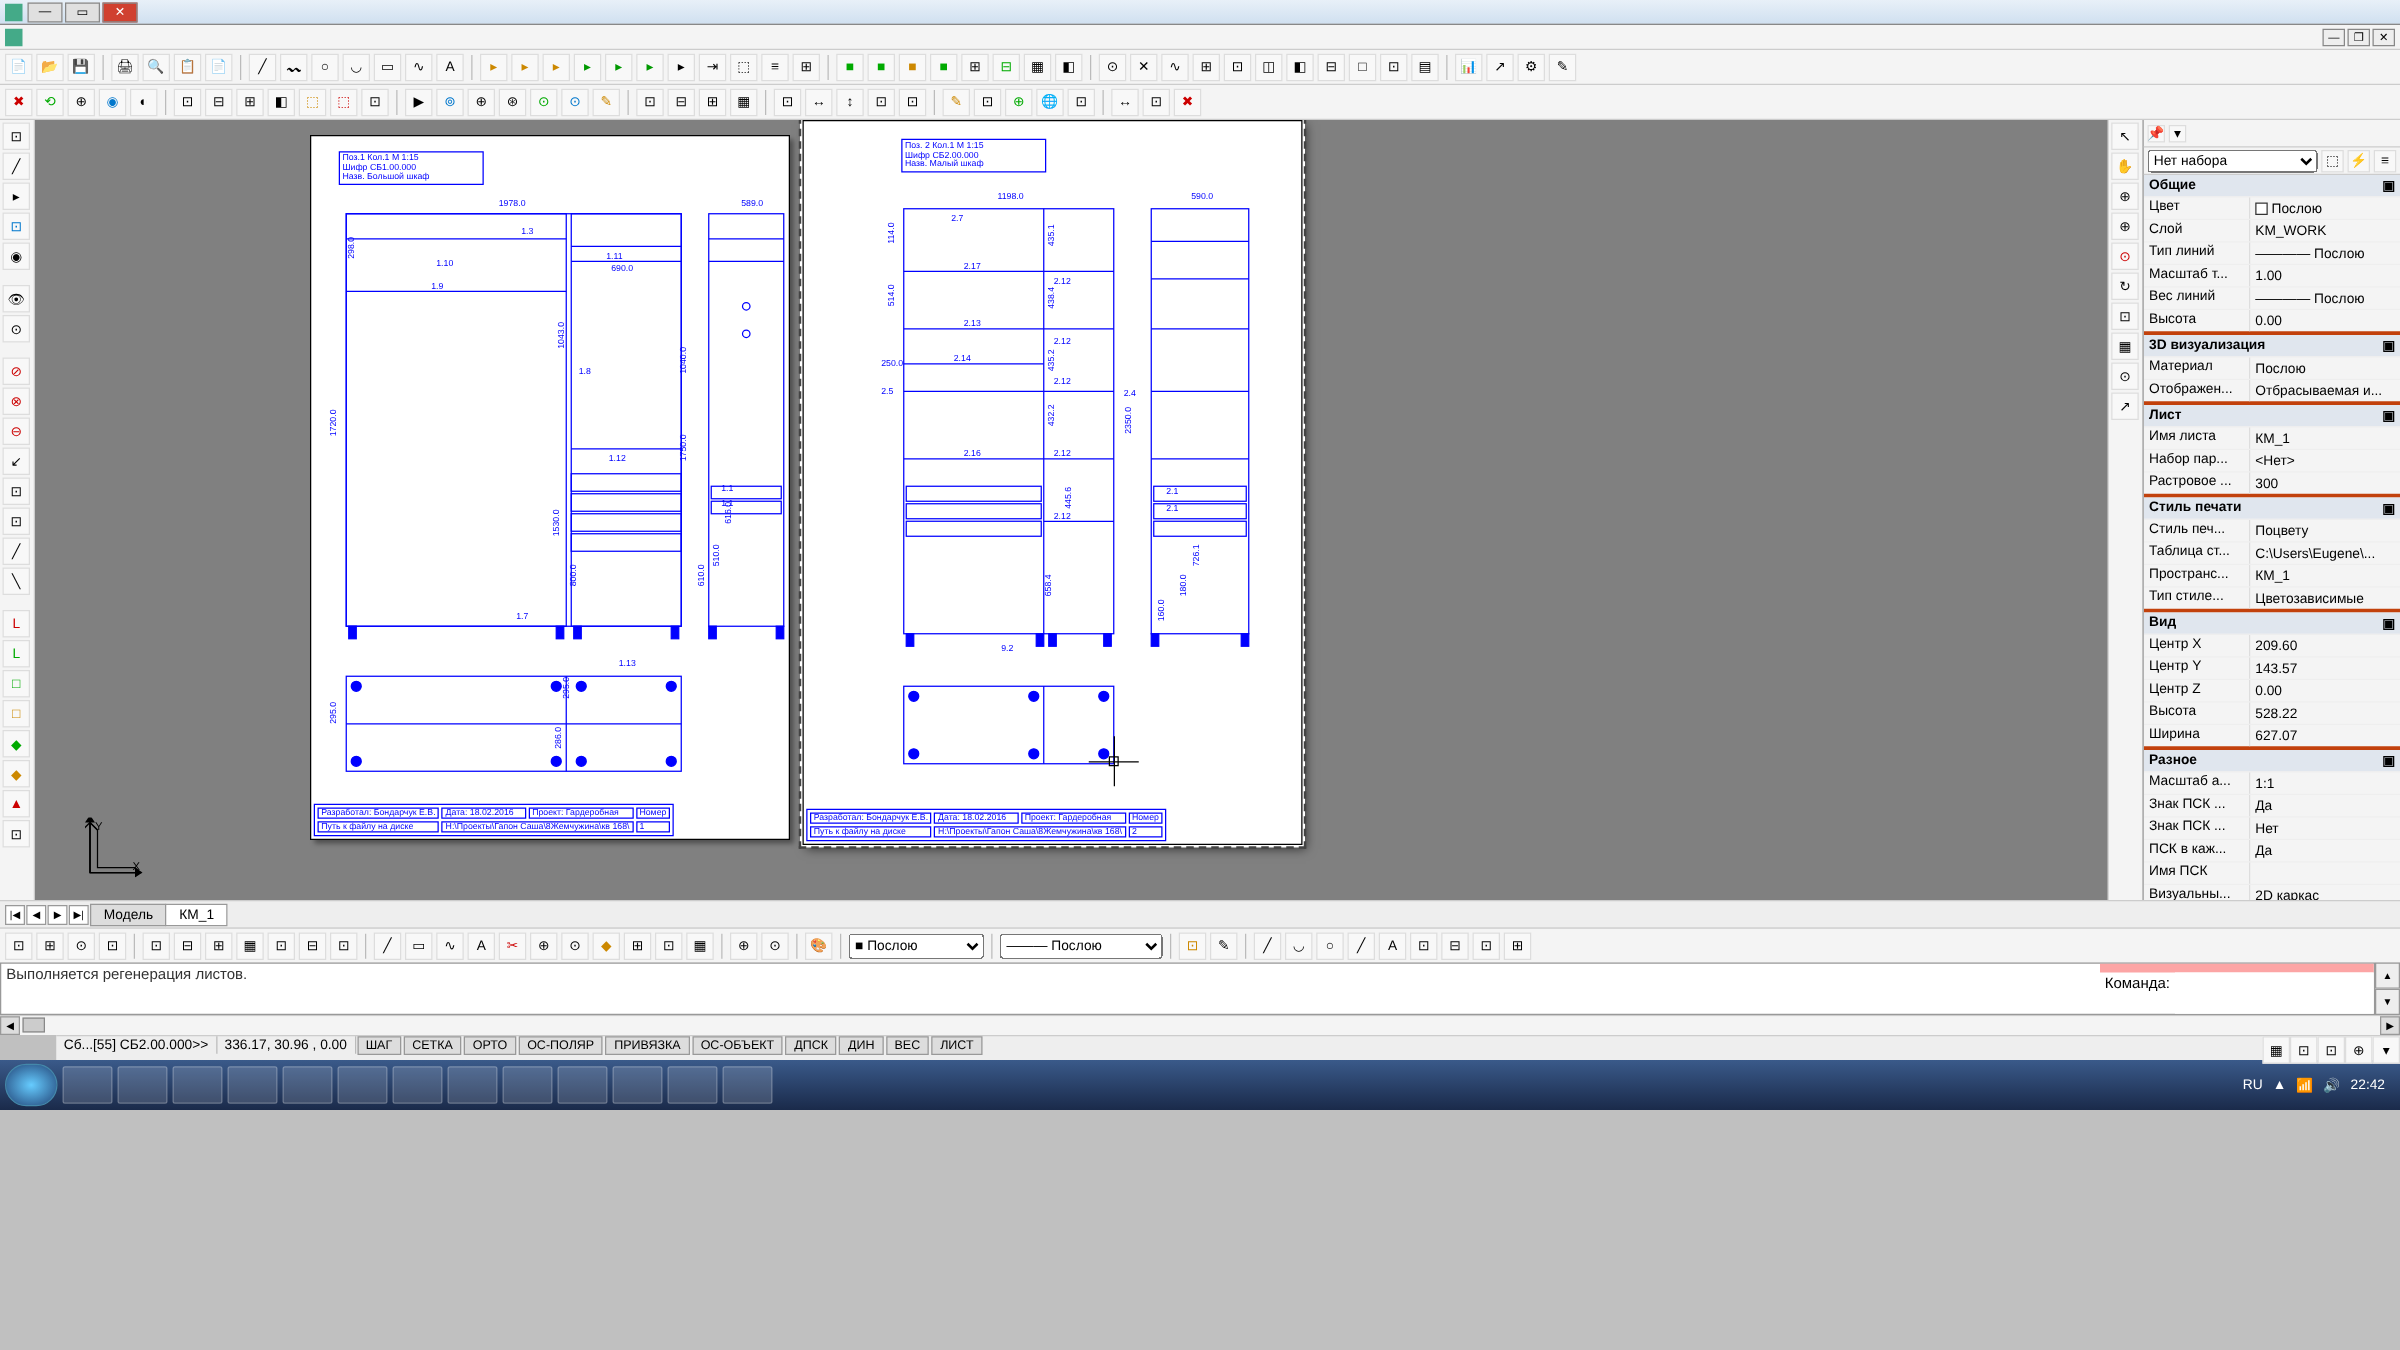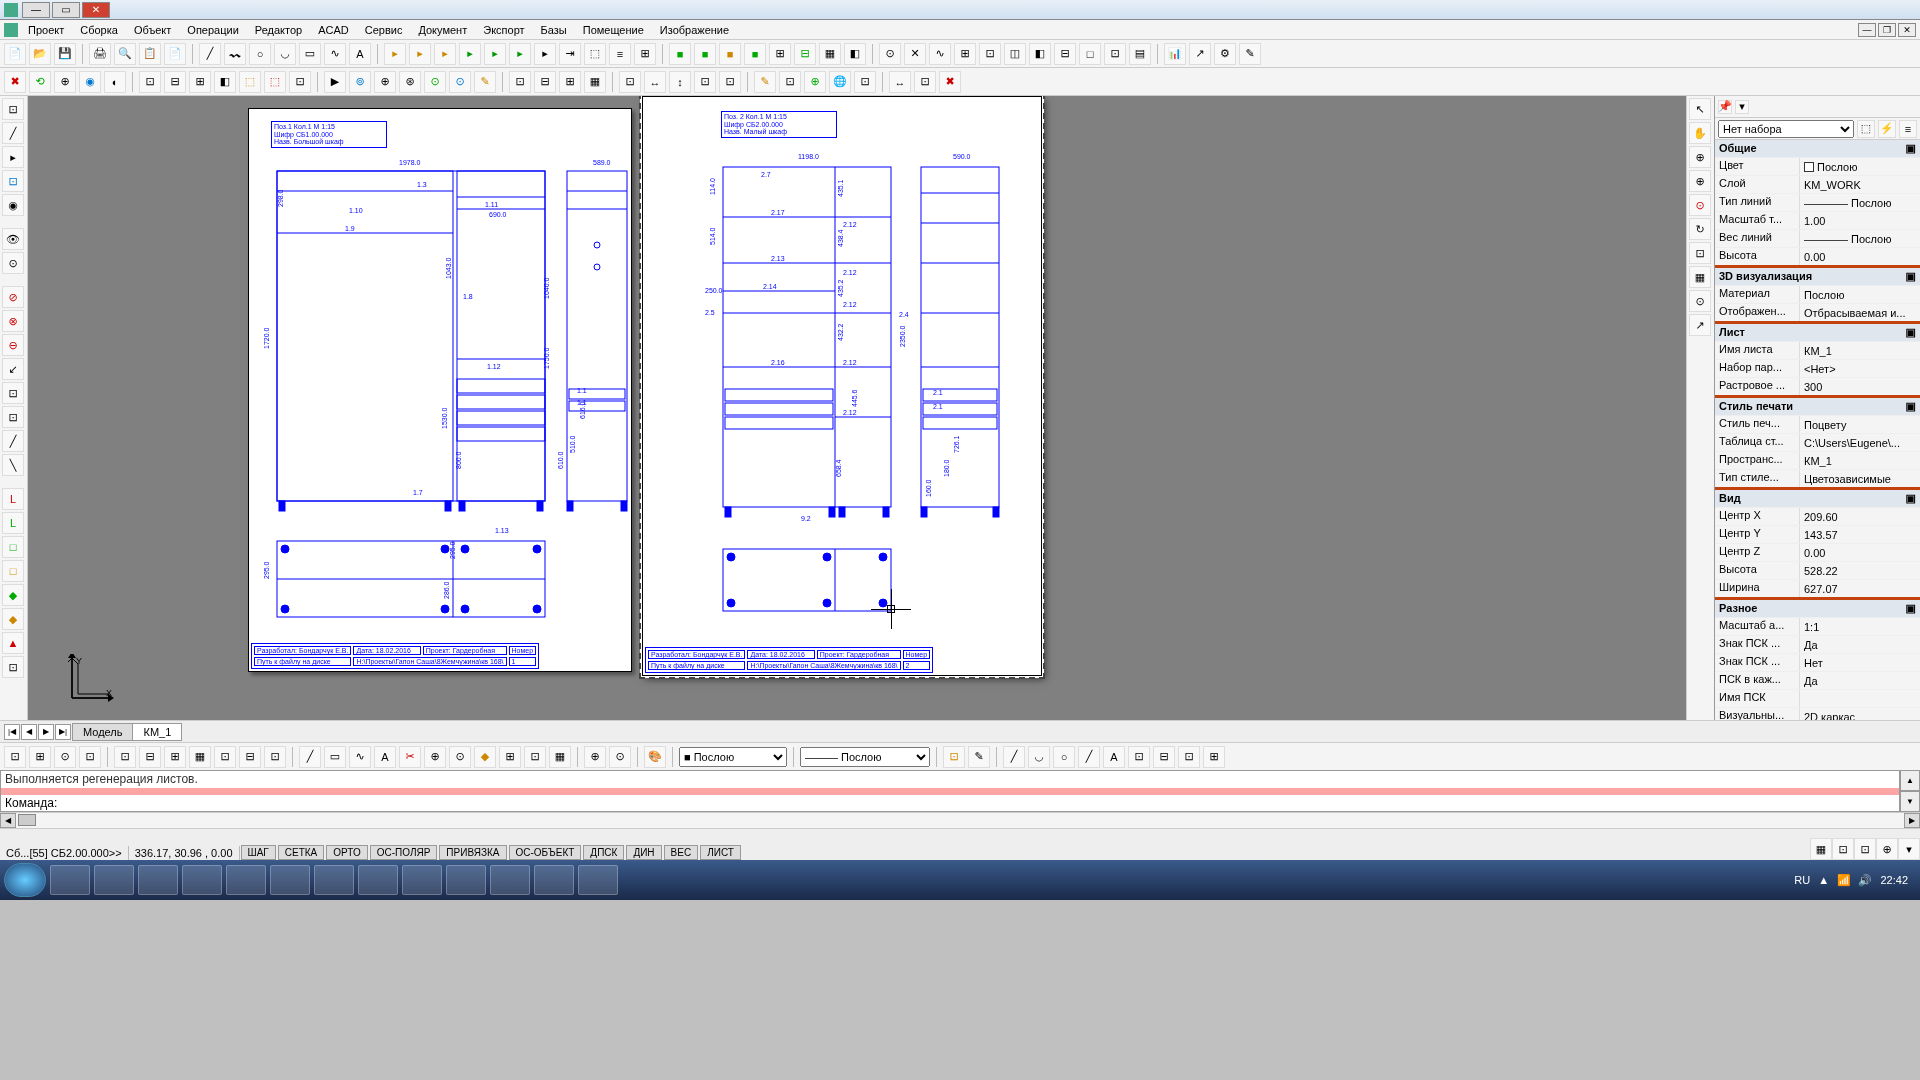--- a/index.html
+++ b/index.html
@@ -42,28 +42,28 @@
 .title-block { position:absolute; border:1px solid #00f; font-size:7px; color:#00f; padding:1px 2px; line-height:1.1; }
 .footer-block { position:absolute; bottom:2px; left:2px; right:2px; border:1px solid #00f; font-size:7px; color:#00f; }
 .footer-block td { border:1px solid #00f; padding:0 2px; }
 .ucs { position:absolute; left:40px; bottom:18px; }
 .tabs { height:22px; background:#eee; border-top:1px solid #ccc; display:flex; align-items:center; padding:0 4px; gap:0;}
 .tabs .navb { width:16px; height:16px; border:1px solid #999; background:#fff; font-size:8px; margin-right:1px;}
 .tabs .tab { padding:2px 10px; border:1px solid #999; background:#ddd; margin-right:-1px; cursor:pointer; font-size:11px;}
 .tabs .tab.active { background:#fff; }
 .bottombar { height:28px; background:#f4f4f4; border-top:1px solid #ccc; display:flex; align-items:center; gap:3px; padding:0 4px; }
 .bottombar select { font-size:11px; height:20px; }
-.cmdbox { height:42px; background:#fff; border:1px solid #999; display:flex; flex-direction:column; font-family:Consolas,monospace; font-size:12px; }
+.cmdbox { height:42px; background:#fff; border:1px solid #999; display:flex; font-family:Consolas,monospace; font-size:12px; }
 .cmdbox .hist { flex:1; padding:1px 4px; color:#333; }
 .cmdbox .cmdline { display:flex; border-top:7px solid #fca5a5; }
 .cmdbox .cmdline .lbl { padding:1px 4px; }
 .cmdbox .cmdline input { flex:1; border:none; outline:none; font-family:inherit; font-size:inherit; padding:1px 2px;}
 .cmdscroll { width:20px; display:flex; flex-direction:column; }
 .cmdscroll button { flex:1; font-size:8px; border:1px solid #999; background:#eee;}
-.statusbar { height:32px; background:#eee; border-top:1px solid #ccc; display:flex; align-items:flex-end; font-size:11px; gap:0;}
+.statusbar { height:20px; background:#eee; border-top:1px solid #ccc; display:flex; align-items:flex-start; font-size:11px; gap:0;margin-left:45px;}
 .statusbar .sb-cell { padding:1px 6px; border-right:1px solid #bbb; }
 .statusbar .sb-btn { padding:1px 6px; border:1px solid #999; background:#ddd; margin:0 1px; cursor:pointer; font-size:10px;}
 .taskbar { height:40px; background:linear-gradient(#3a5a8a,#1a2a4a); display:flex; align-items:center; padding:0 4px; gap:4px;}
 .taskbar .start { width:42px; height:34px; border-radius:18px; background:radial-gradient(#6cf,#247); border:1px solid #48a;}
 .taskbar .tbtn { width:40px; height:30px; background:rgba(255,255,255,0.15); border:1px solid rgba(255,255,255,0.25); border-radius:2px;}
 .taskbar .tray { margin-left:auto; color:#fff; display:flex; align-items:center; gap:8px; font-size:11px; padding:0 8px;}
 .hscroll { height:16px; background:#eee; border-top:1px solid #ccc; display:flex; }
 .hscroll button { width:16px; border:1px solid #999; background:#ddd; font-size:8px;}
 .hscroll .track { flex:1; background:#f4f4f4; position:relative;}
 .hscroll .thumb { position:absolute; left:2px; top:1px; width:18px; height:12px; background:#ccc; border:1px solid #888;}
@@ -80,34 +80,20 @@
   <div class="icon"></div>
   <div class="winbtns">
     <button>—</button>
     <button>▭</button>
     <button class="close">✕</button>
   </div>
 </div>
 
 <div class="menubar">
   <div class="icon" style="width:14px;height:14px;background:#4a8;"></div>
-  <div id="menus" style="display: flex;">
-      <div class="mi">Проект</div>
-      <div class="mi">Сборка</div>
-      <div class="mi">Объект</div>
-      <div class="mi">Операции</div>
-      <div class="mi">Редактор</div>
-      <div class="mi">ACAD</div>
-      <div class="mi">Сервис</div>
-      <div class="mi">Документ</div>
-      <div class="mi">Экспорт</div>
-      <div class="mi">Базы</div>
-      <div class="mi">Помещение</div>
-      <div class="mi">Изображение</div>
-    </div>
   <div class="mdi">
     <button>—</button>
     <button>❐</button>
     <button>✕</button>
   </div>
 </div>
 
 <div class="toolbar">
   <div class="tbbtn">📄</div>
   <div class="tbbtn">📂</div>

